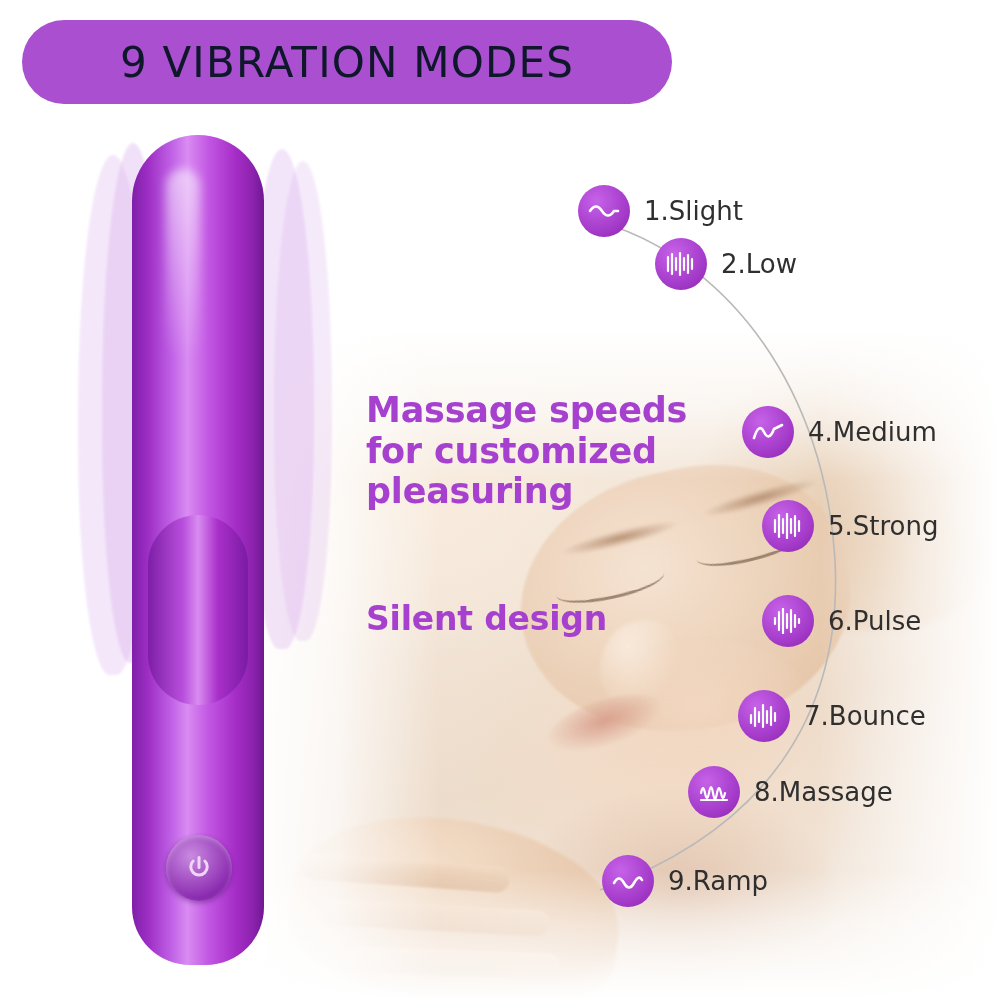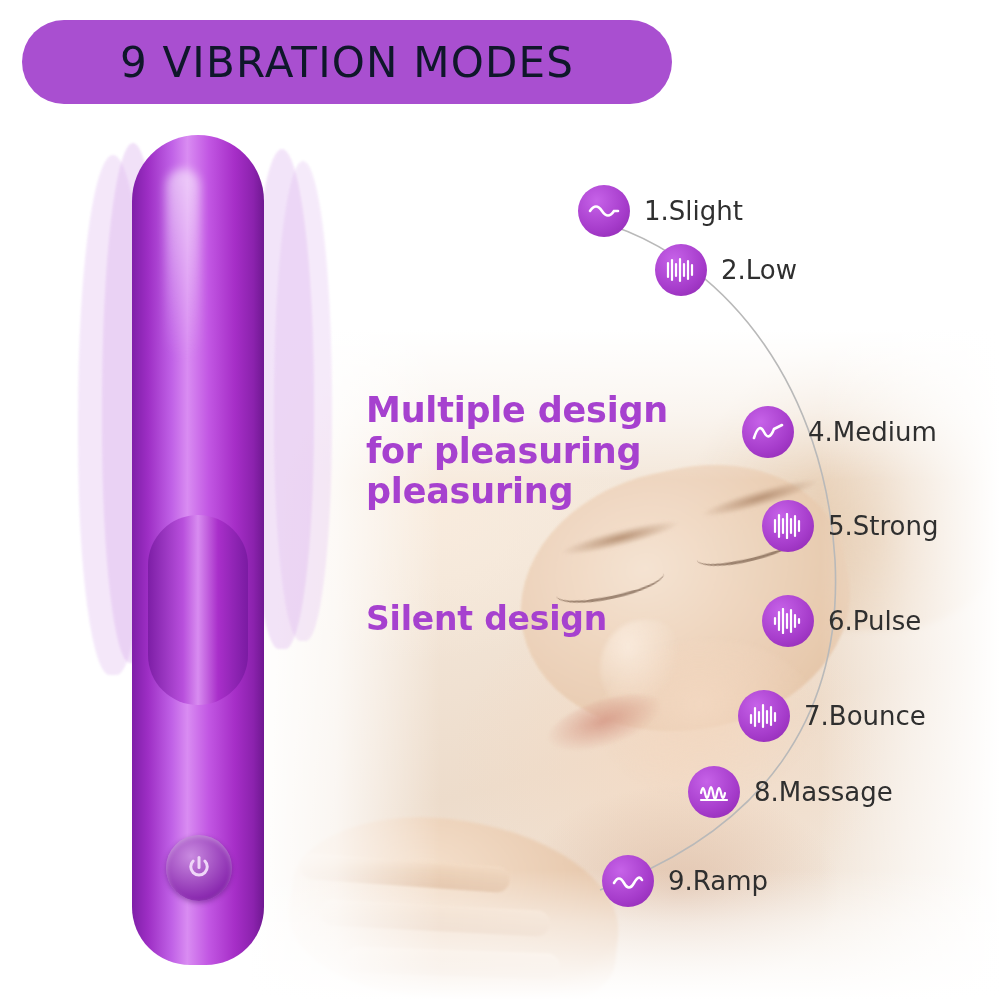--- a/index.html
+++ b/index.html
@@ -217,43 +217,43 @@
       <div class="btn-ring">
         <svg width="30" height="30" viewBox="0 0 24 24">
           <path d="M12 3.5 v8" stroke="#efd6f8" stroke-width="2.4" stroke-linecap="round" fill="none"></path>
           <path d="M7.3 6.4 a6.6 6.6 0 1 0 9.4 0" stroke="#efd6f8" stroke-width="2.4" stroke-linecap="round" fill="none"></path>
         </svg>
       </div>
     </div>
   </div>
 
   <div class="copy1">
-    <div>Multiple design</div>
-    <div>for pleasuring</div>
+    <div>Massage speeds</div>
+    <div>for customized</div>
     <div>pleasuring</div>
   </div>
   <div class="copy2">
     <div>Silent design</div>
   </div>
 
   <div class="modes">
     <svg class="arc" width="460" height="760" viewBox="0 0 460 760">
       <path d="M 70 55 C 190 95, 285 220, 295 390 C 303 545, 225 660, 60 720" fill="none" stroke="#b9b9b9" stroke-width="1.6"></path>
     </svg>
 
     <div class="mode" style="left:38px;top:15px;">
       <span class="bubble">
         <svg width="34" height="22" viewBox="0 0 34 22">
             <path d="M3 11 Q9 2 15 11 T27 11 L31 11" fill="none" stroke="#fff" stroke-width="2.6" stroke-linecap="round"></path>
           </svg>
       </span>
       <span class="mlabel">1.Slight</span>
     </div>
 
-    <div class="mode" style="left:115px;top:74px;">
+    <div class="mode" style="left:115px;top:68px;">
       <span class="bubble">
         <svg width="34" height="26" viewBox="0 0 34 26">
           <g stroke="#fff" stroke-width="2.2" stroke-linecap="round">
             <path d="M4 6 V20"></path>
               <path d="M8 3 V23"></path>
               <path d="M12 7 V19"></path>
               <path d="M16 2 V24"></path>
             <path d="M20 7 V19"></path>
               <path d="M24 4 V22"></path>
               <path d="M28 8 V18"></path>

